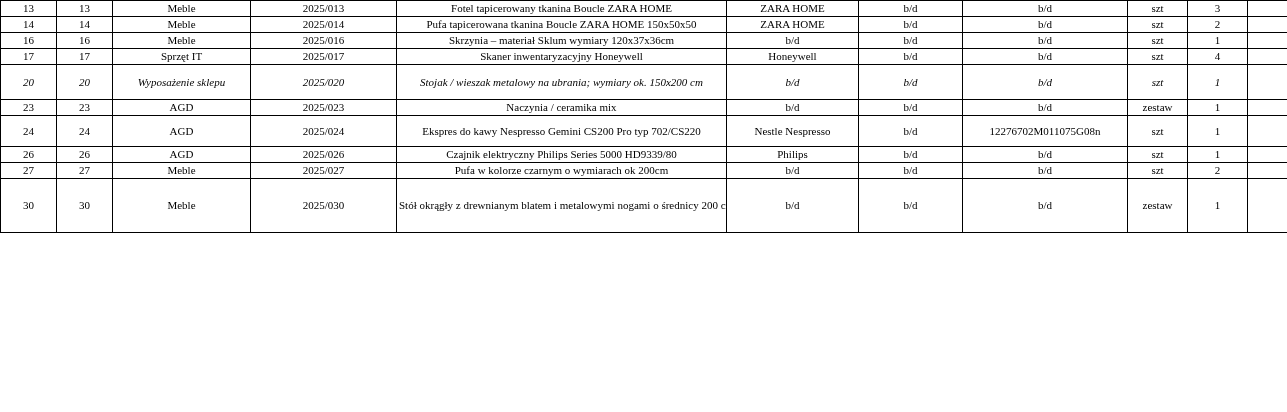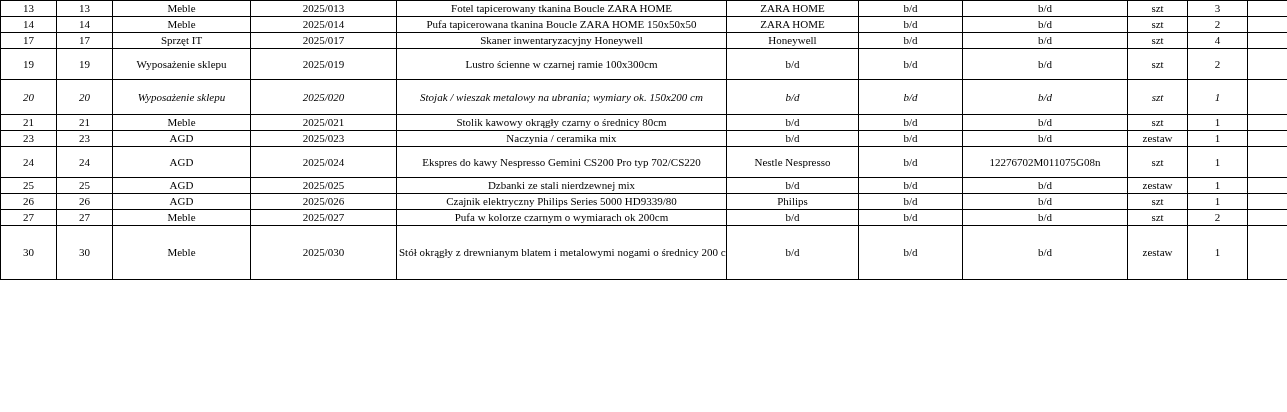--- a/index.html
+++ b/index.html
@@ -89,64 +89,51 @@
         <td>2025/014</td>
         <td class="desc">Pufa tapicerowana tkanina Boucle ZARA HOME 150x50x50</td>
         <td>ZARA HOME</td>
         <td>b/d</td>
         <td>b/d</td>
         <td>szt</td>
         <td>2</td>
         <td></td>
       </tr>
       <tr class="std">
+        <td>16</td>
+        <td>16</td>
+        <td>Meble</td>
+        <td>2025/016</td>
+        <td class="desc">Skrzynia – materiał Sklum wymiary 120x37x36cm</td>
+        <td>b/d</td>
+        <td>b/d</td>
+        <td>b/d</td>
+        <td>szt</td>
+        <td>1</td>
+        <td></td>
+      </tr>
+      <tr class="std">
         <td>17</td>
         <td>17</td>
         <td>Sprzęt IT</td>
         <td>2025/017</td>
         <td class="desc">Skaner inwentaryzacyjny Honeywell</td>
         <td>Honeywell</td>
         <td>b/d</td>
         <td>b/d</td>
         <td>szt</td>
         <td>4</td>
         <td></td>
       </tr>
-      <tr class="tall-2">
-        <td>19</td>
-        <td>19</td>
-        <td>Wyposażenie sklepu</td>
-        <td>2025/019</td>
-        <td class="desc">Lustro ścienne w czarnej ramie 100x300cm</td>
-        <td>b/d</td>
-        <td>b/d</td>
-        <td>b/d</td>
-        <td>szt</td>
-        <td>2</td>
-        <td></td>
-      </tr>
       <tr class="tall-3">
         <td>20</td>
         <td>20</td>
         <td>Wyposażenie sklepu</td>
         <td>2025/020</td>
         <td class="desc">Stojak / wieszak metalowy na ubrania; wymiary ok. 150x200 cm</td>
-        <td>b/d</td>
-        <td>b/d</td>
-        <td>b/d</td>
-        <td>szt</td>
-        <td>1</td>
-        <td></td>
-      </tr>
-      <tr class="std">
-        <td>21</td>
-        <td>21</td>
-        <td>Meble</td>
-        <td>2025/021</td>
-        <td class="desc">Stolik kawowy okrągły czarny o średnicy 80cm</td>
         <td>b/d</td>
         <td>b/d</td>
         <td>b/d</td>
         <td>szt</td>
         <td>1</td>
         <td></td>
       </tr>
       <tr class="std">
         <td>23</td>
         <td>23</td>
@@ -167,33 +154,20 @@
         <td>2025/024</td>
         <td class="desc">Ekspres do kawy Nespresso Gemini CS200 Pro typ 702/CS220</td>
         <td>Nestle Nespresso</td>
         <td>b/d</td>
         <td>12276702M011075G08n</td>
         <td>szt</td>
         <td>1</td>
         <td></td>
       </tr>
       <tr class="std">
-        <td>25</td>
-        <td>25</td>
-        <td>AGD</td>
-        <td>2025/025</td>
-        <td class="desc">Dzbanki ze stali nierdzewnej mix</td>
-        <td>b/d</td>
-        <td>b/d</td>
-        <td>b/d</td>
-        <td>zestaw</td>
-        <td>1</td>
-        <td></td>
-      </tr>
-      <tr class="std">
         <td>26</td>
         <td>26</td>
         <td>AGD</td>
         <td>2025/026</td>
         <td class="desc">Czajnik elektryczny Philips Series 5000 HD9339/80</td>
         <td>Philips</td>
         <td>b/d</td>
         <td>b/d</td>
         <td>szt</td>
         <td>1</td>

